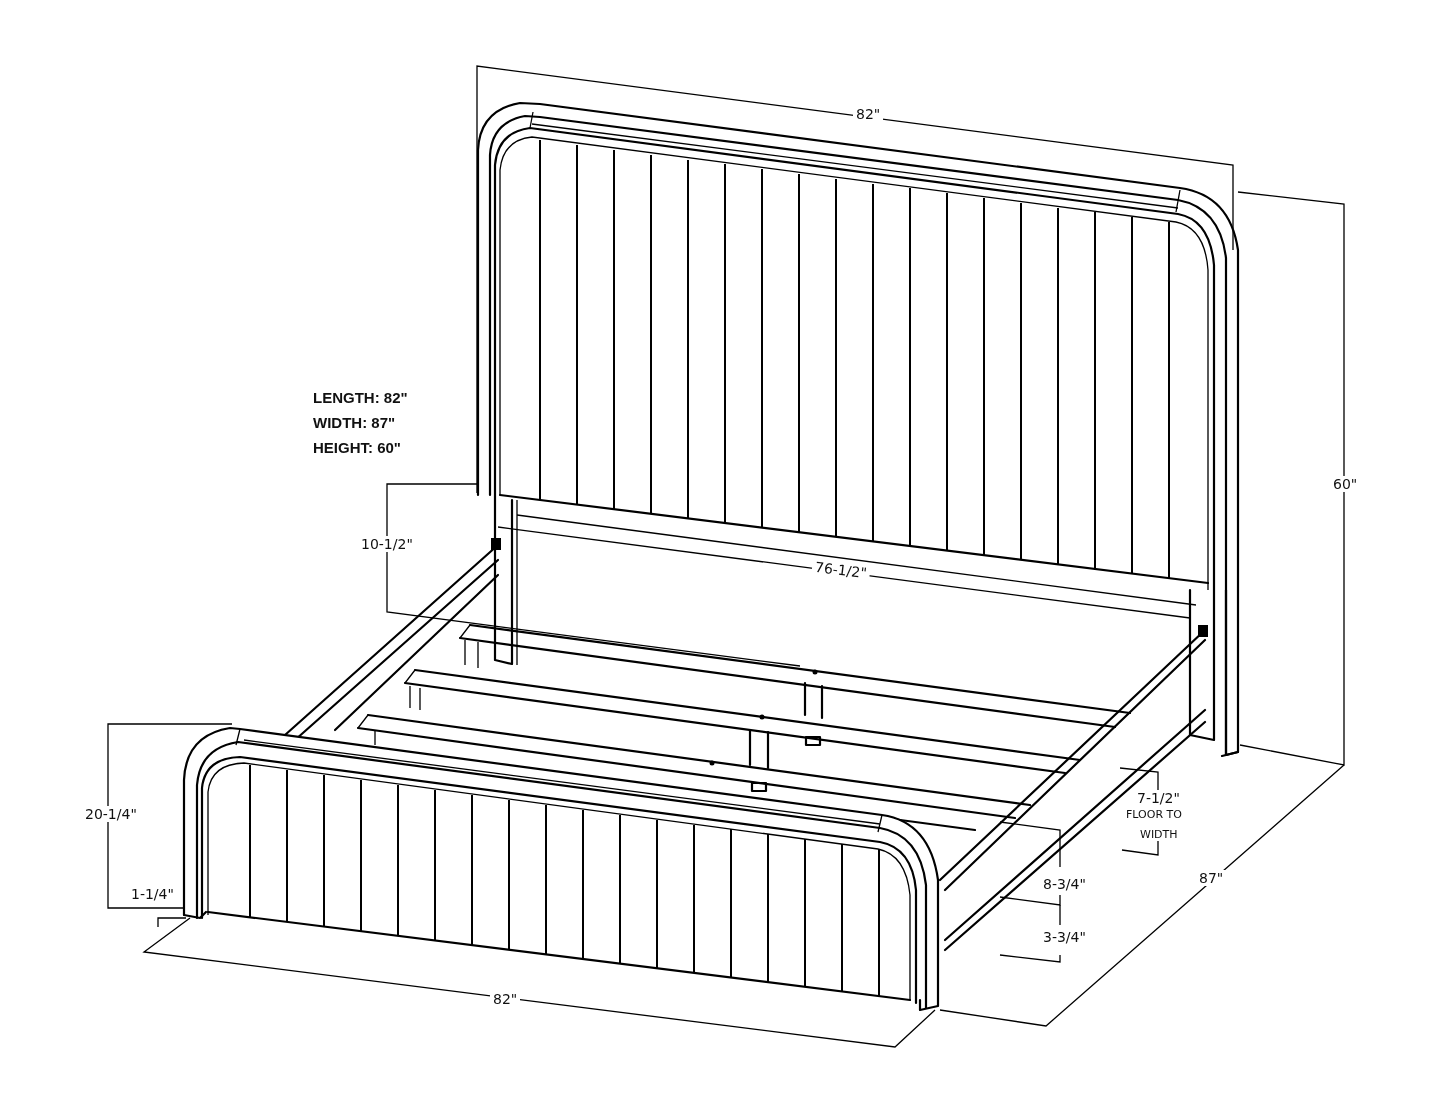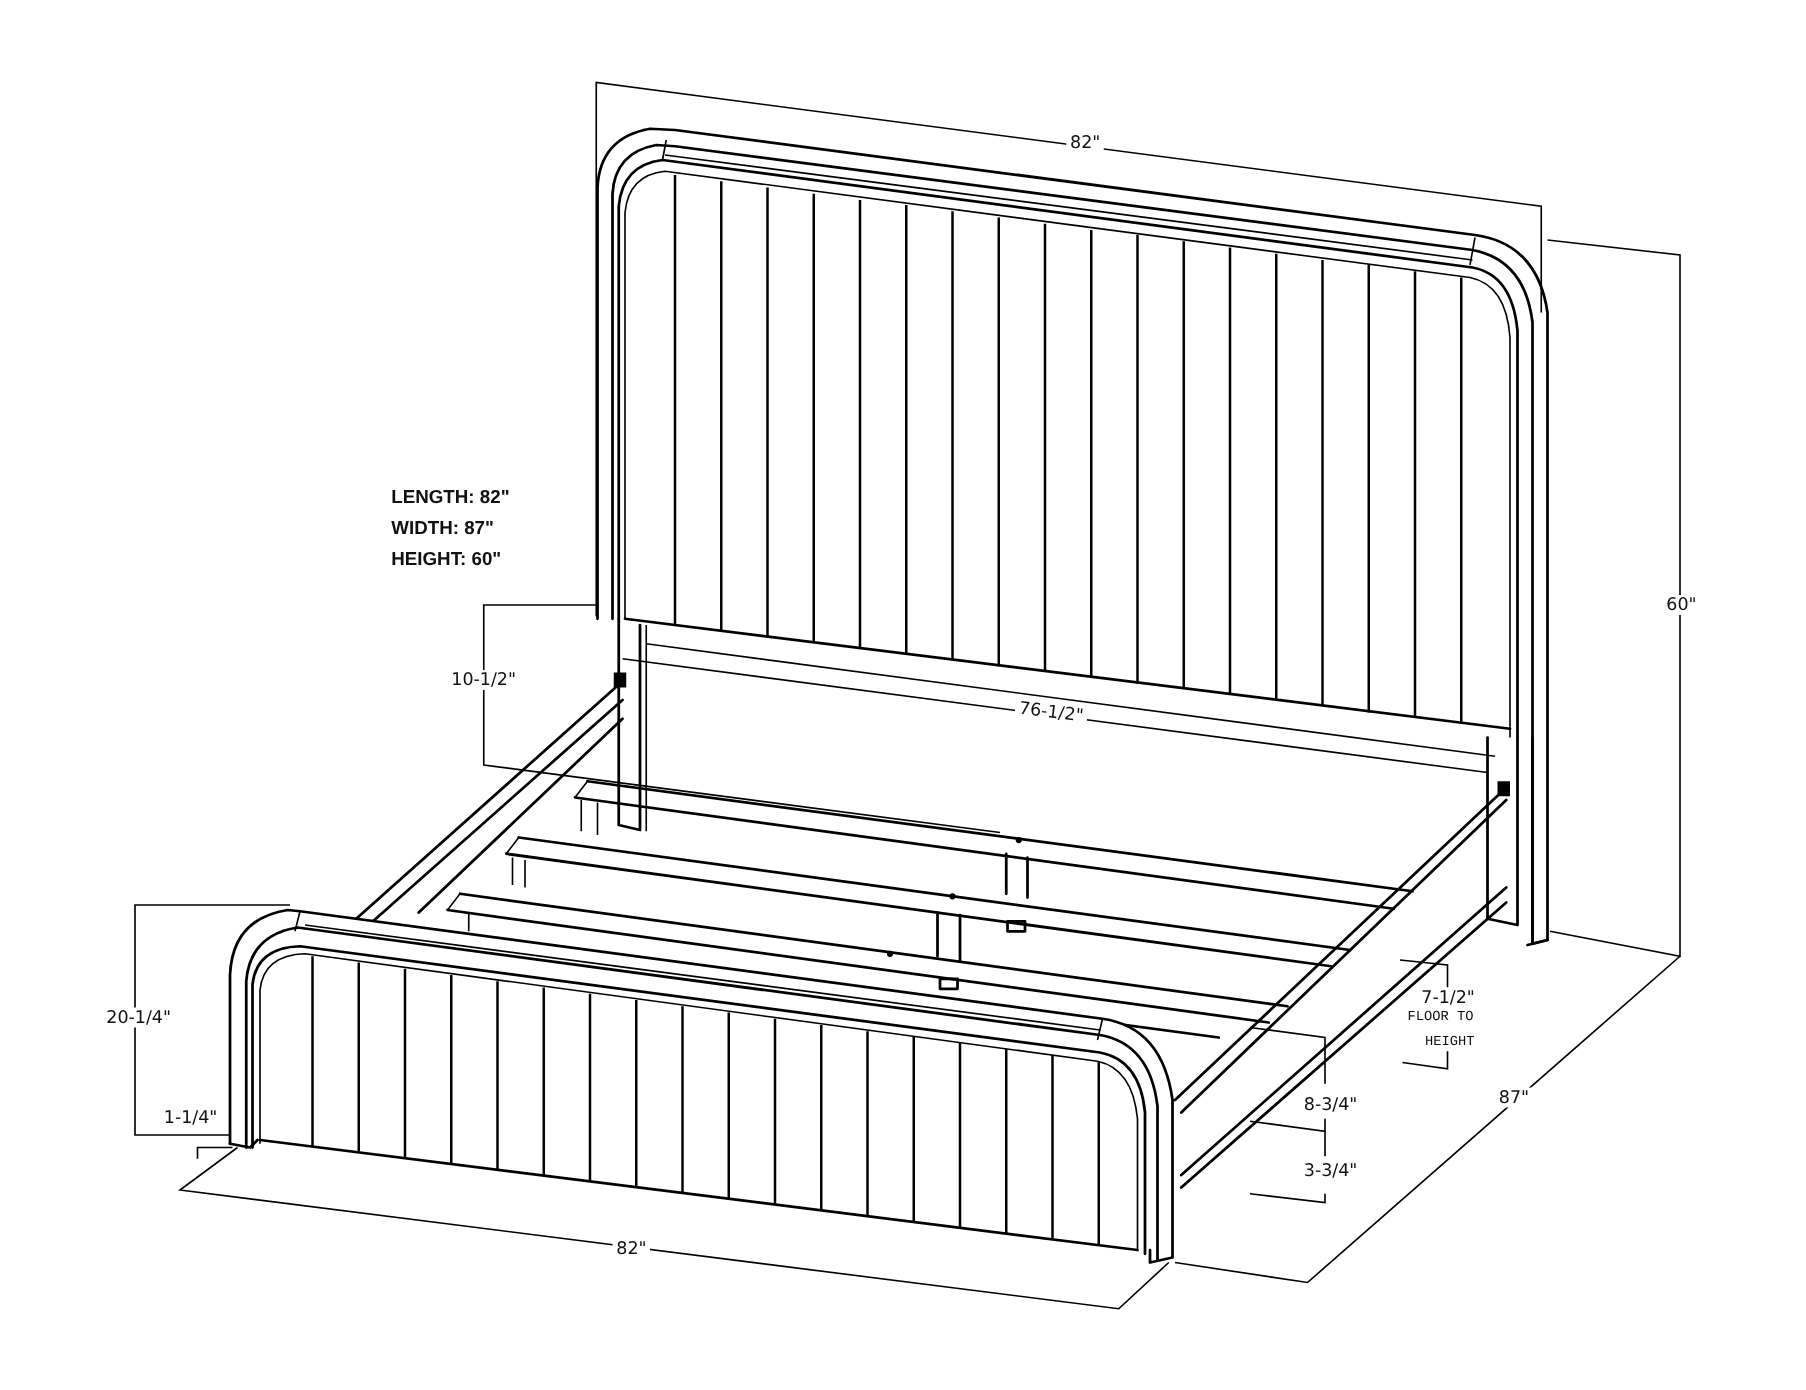--- a/index.html
+++ b/index.html
@@ -5,21 +5,21 @@
   html, body { margin:0; padding:0; background:#ffffff; }
   body { width:1445px; height:1112px; overflow:hidden; position:relative; font-family:"DejaVu Sans", sans-serif; }
   #stage { position:absolute; left:0; top:0; width:1445px; height:1112px; }
   svg { position:absolute; left:0; top:0; }
   .ln { stroke:#000; fill:none; stroke-width:2.2; stroke-linejoin:round; stroke-linecap:round; }
   .thin { stroke:#000; fill:none; stroke-width:1.3; }
   .dim { stroke:#000; fill:none; stroke-width:1.3; }
   .fillw { fill:#fff; }
   .lbl { position:absolute; font-family:"DejaVu Sans", sans-serif; font-size:14px; color:#111; background:#fff; padding:0 3px; white-space:nowrap; line-height:16px; }
   .spec { position:absolute; left:313px; top:385px; font-family:"Liberation Sans", sans-serif; font-weight:bold; font-size:15px; line-height:25px; color:#111; }
-  .small { font-size:11px; line-height:13px; padding:0;font-family:Liberation Mono, monospace; }
+  .small { font-size:11px; line-height:13px; padding:0; }
 </style>
 </head>
 <body>
 
 <div id="stage">
 <svg width="1445" height="1112" viewBox="0 0 1445 1112">
 
   <g>
 
     <path class="ln" d="M478,495 L478,150 Q480,110 520,103 L540,104 L1180,188 Q1230,195 1238,250 L1238,752 L1222,756"></path>
@@ -163,16 +163,16 @@
 <div class="lbl" style="left:853px;top:106px;">82"</div>
 <div class="lbl" style="left:1330px;top:476px;">60"</div>
 <div class="lbl" style="left:358px;top:536px;">10-1/2"</div>
 <div class="lbl" style="left:812px;top:562px;transform:rotate(7deg);">76-1/2"</div>
 <div class="lbl" style="left:82px;top:806px;">20-1/4"</div>
 <div class="lbl" style="left:128px;top:886px;">1-1/4"</div>
 <div class="lbl" style="left:490px;top:991px;">82"</div>
 <div class="lbl" style="left:1196px;top:870px;">87"</div>
 <div class="lbl" style="left:1134px;top:790px;">7-1/2"</div>
 <div class="lbl small" style="left:1126px;top:808px;">FLOOR TO</div>
-<div class="lbl small" style="left:1140px;top:828px;">HEIGHT</div>
+<div class="lbl small" style="left:1140px;top:828px;">WIDTH</div>
 <div class="lbl" style="left:1040px;top:876px;">8-3/4"</div>
 <div class="lbl" style="left:1040px;top:929px;">3-3/4"</div>
 </div>
 
 </body></html>

